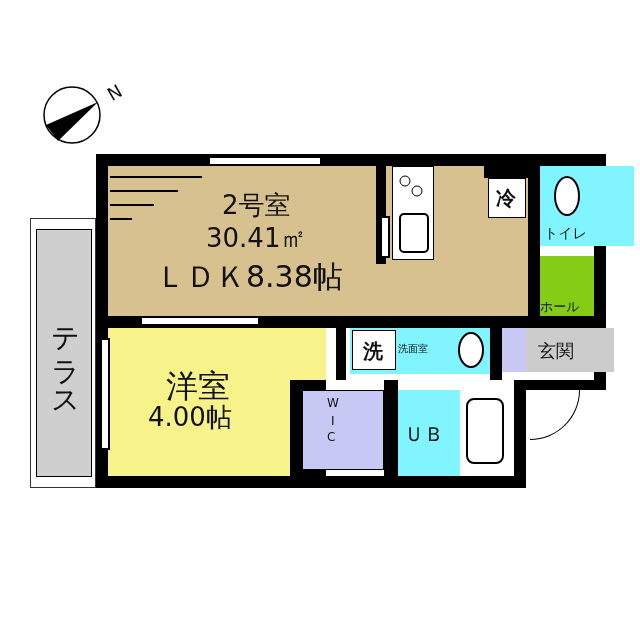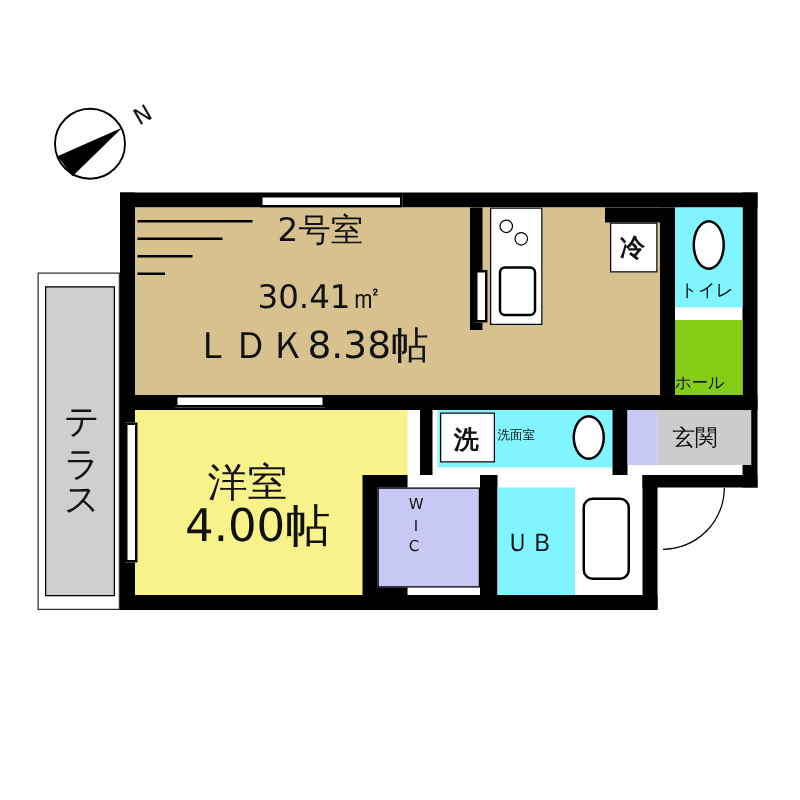--- a/index.html
+++ b/index.html
@@ -40,37 +40,37 @@
       <circle cx="24" cy="24" r="5" fill="none" stroke="#000"></circle>
     </svg>
   <div class="abs" style="left:6px;top:46px;width:30px;height:40px;border:2px solid #000;border-radius:5px;box-sizing:border-box;"></div>
 </div>
 <div class="win" style="left:380px;top:216px;width:10px;height:42px;"></div>
 <div class="abs" style="left:488px;top:178px;width:38px;height:40px;background:#fff;border:1px solid #000;box-sizing:border-box;">
   <div class="lbl" style="left:7px;top:9px;font-size:20px;font-weight:bold;">冷</div>
 </div>
 <div class="wall" style="left:484px;top:166px;width:44px;height:12px;"></div>
 <div class="win" style="left:208px;top:156px;width:114px;height:10px;"></div>
-<div class="lbl" style="left:222px;top:172px;font-size:26px;">2号室</div>
+<div class="lbl" style="left:222px;top:192px;font-size:26px;">2号室</div>
 <div class="lbl" style="left:206px;top:225px;font-size:26px;">30.41㎡</div>
 <div class="lbl" style="left:156px;top:262px;font-size:30px;">ＬＤＫ8.38帖</div>
 
 <div class="abs" style="left:110px;top:176px;width:92px;height:2px;background:#000;"></div>
 <div class="abs" style="left:110px;top:190px;width:68px;height:2px;background:#000;"></div>
 <div class="abs" style="left:110px;top:204px;width:44px;height:2px;background:#000;"></div>
 <div class="abs" style="left:110px;top:218px;width:22px;height:2px;background:#000;"></div>
 
 <div class="wall" style="left:96px;top:316px;width:510px;height:12px;"></div>
 <div class="win" style="left:140px;top:316px;width:120px;height:10px;"></div>
 
 <div class="abs" style="left:108px;top:328px;width:218px;height:148px;background:#f7f28a;"></div>
 <div class="abs" style="left:290px;top:380px;width:36px;height:96px;background:#000;"></div>
 <div class="win" style="left:100px;top:338px;width:10px;height:112px;"></div>
 <div class="lbl" style="left:166px;top:370px;font-size:32px;">洋室</div>
-<div class="lbl" style="left:148px;top:404px;font-size:36px;">4.00帖</div>
+<div class="lbl" style="left:148px;top:404px;font-size:26px;">4.00帖</div>
 
 <div class="abs" style="left:302px;top:390px;width:82px;height:80px;background:#c8c8f4;border:1px solid #000;box-sizing:border-box;">
   <div class="lbl" style="left:24px;top:6px;font-size:12px;">W</div>
   <div class="lbl" style="left:28px;top:24px;font-size:12px;">I</div>
   <div class="lbl" style="left:24px;top:40px;font-size:12px;">C</div>
 </div>
 <div class="wall" style="left:384px;top:380px;width:14px;height:108px;"></div>
 
 <div class="wall" style="left:336px;top:328px;width:10px;height:52px;"></div>
 <div class="abs" style="left:350px;top:328px;width:140px;height:46px;background:#80f4ff;">
@@ -82,27 +82,27 @@
 </div>
 <div class="wall" style="left:490px;top:328px;width:12px;height:52px;"></div>
 
 <div class="abs" style="left:398px;top:390px;width:62px;height:86px;background:#80f4ff;">
   <div class="lbl" style="left:6px;top:34px;font-size:20px;">ＵＢ</div>
 </div>
 <div class="abs" style="left:460px;top:390px;width:52px;height:86px;background:#fff;">
   <div class="abs" style="left:6px;top:8px;width:38px;height:66px;border:2px solid #000;border-radius:8px;box-sizing:border-box;"></div>
 </div>
 
-<div class="abs" style="left:540px;top:166px;width:54px;height:80px;background:#80f4ff;">
+<div class="abs" style="left:540px;top:166px;width:54px;height:80px;background:#80f4ff;padding-left:40px;">
   <div class="abs" style="left:14px;top:10px;width:26px;height:40px;border:2px solid #000;border-radius:50%;background:#fff;box-sizing:border-box;"></div>
   <div class="lbl" style="left:4px;top:60px;font-size:14px;">トイレ</div>
 </div>
 <div class="wall" style="left:528px;top:166px;width:12px;height:150px;"></div>
 
 <div class="abs" style="left:540px;top:256px;width:54px;height:60px;background:#84cc16;">
   <div class="lbl" style="left:0px;top:44px;font-size:13px;">ホール</div>
 </div>
 
 <div class="abs" style="left:502px;top:328px;width:24px;height:44px;background:#c8c8f4;"></div>
-<div class="abs" style="left:526px;top:328px;width:75px;height:44px;background:#cccccc;">
+<div class="abs" style="left:526px;top:328px;width:88px;height:44px;background:#cccccc;">
   <div class="lbl" style="left:12px;top:14px;font-size:18px;">玄関</div>
 </div>
 <div class="abs" style="left:530px;top:390px;width:50px;height:50px;border:1px solid #000;border-left:none;border-top:none;border-bottom-right-radius:50px;box-sizing:border-box;"></div>
 
 </body></html>

